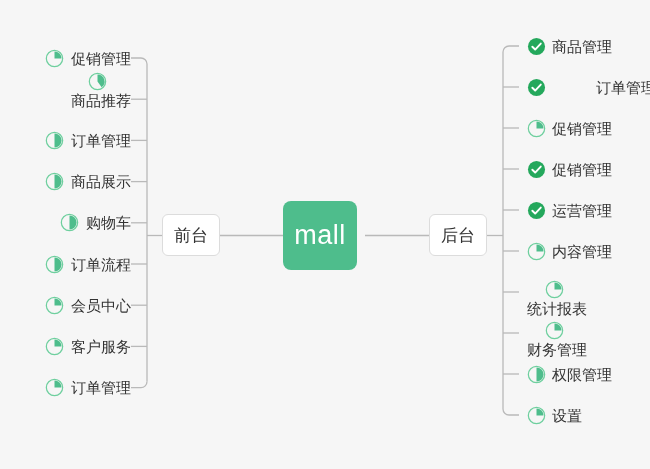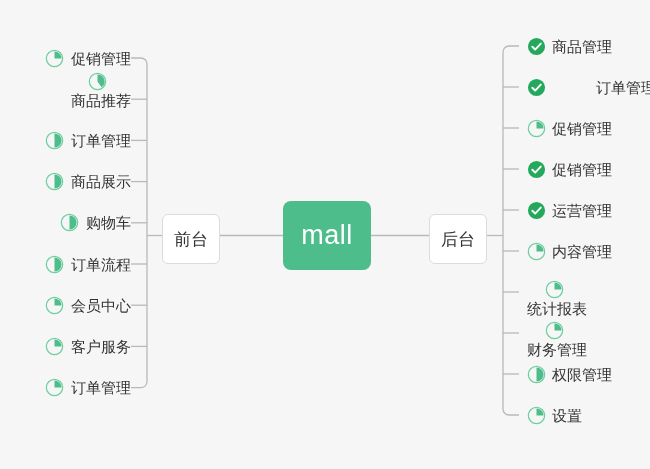--- a/index.html
+++ b/index.html
@@ -10,30 +10,30 @@
     overflow:hidden;
     position:relative;
   }
   #canvas{position:absolute;left:0;top:0;width:650px;height:469px;}
   .edges{position:absolute;left:0;top:0;width:650px;height:469px;pointer-events:none;}
 
   .node{position:absolute;box-sizing:border-box;}
 
   
   .root{
-    left:283px;top:201px;width:88px;height:69px;
+    left:283px;top:201px;width:74px;height:69px;
     background:#4ebd8c;border-radius:8px;
     color:#ffffff;
     display:flex;align-items:center;justify-content:center;
     font-size:27px;letter-spacing:0.5px;
   }
 
   
   .branch{
-    width:58px;height:50px;
+    width:58px;height:42px;
     background:#ffffff;border:1px solid #dcdcdc;border-radius:6px;
     display:flex;align-items:center;justify-content:center;
     font-size:17px;color:#333333;
   }
   .branch-left{left:162px;top:214px;}
   .branch-right{left:429px;top:214px;}
 
   
   .leaf{
     position:absolute;height:24px;

